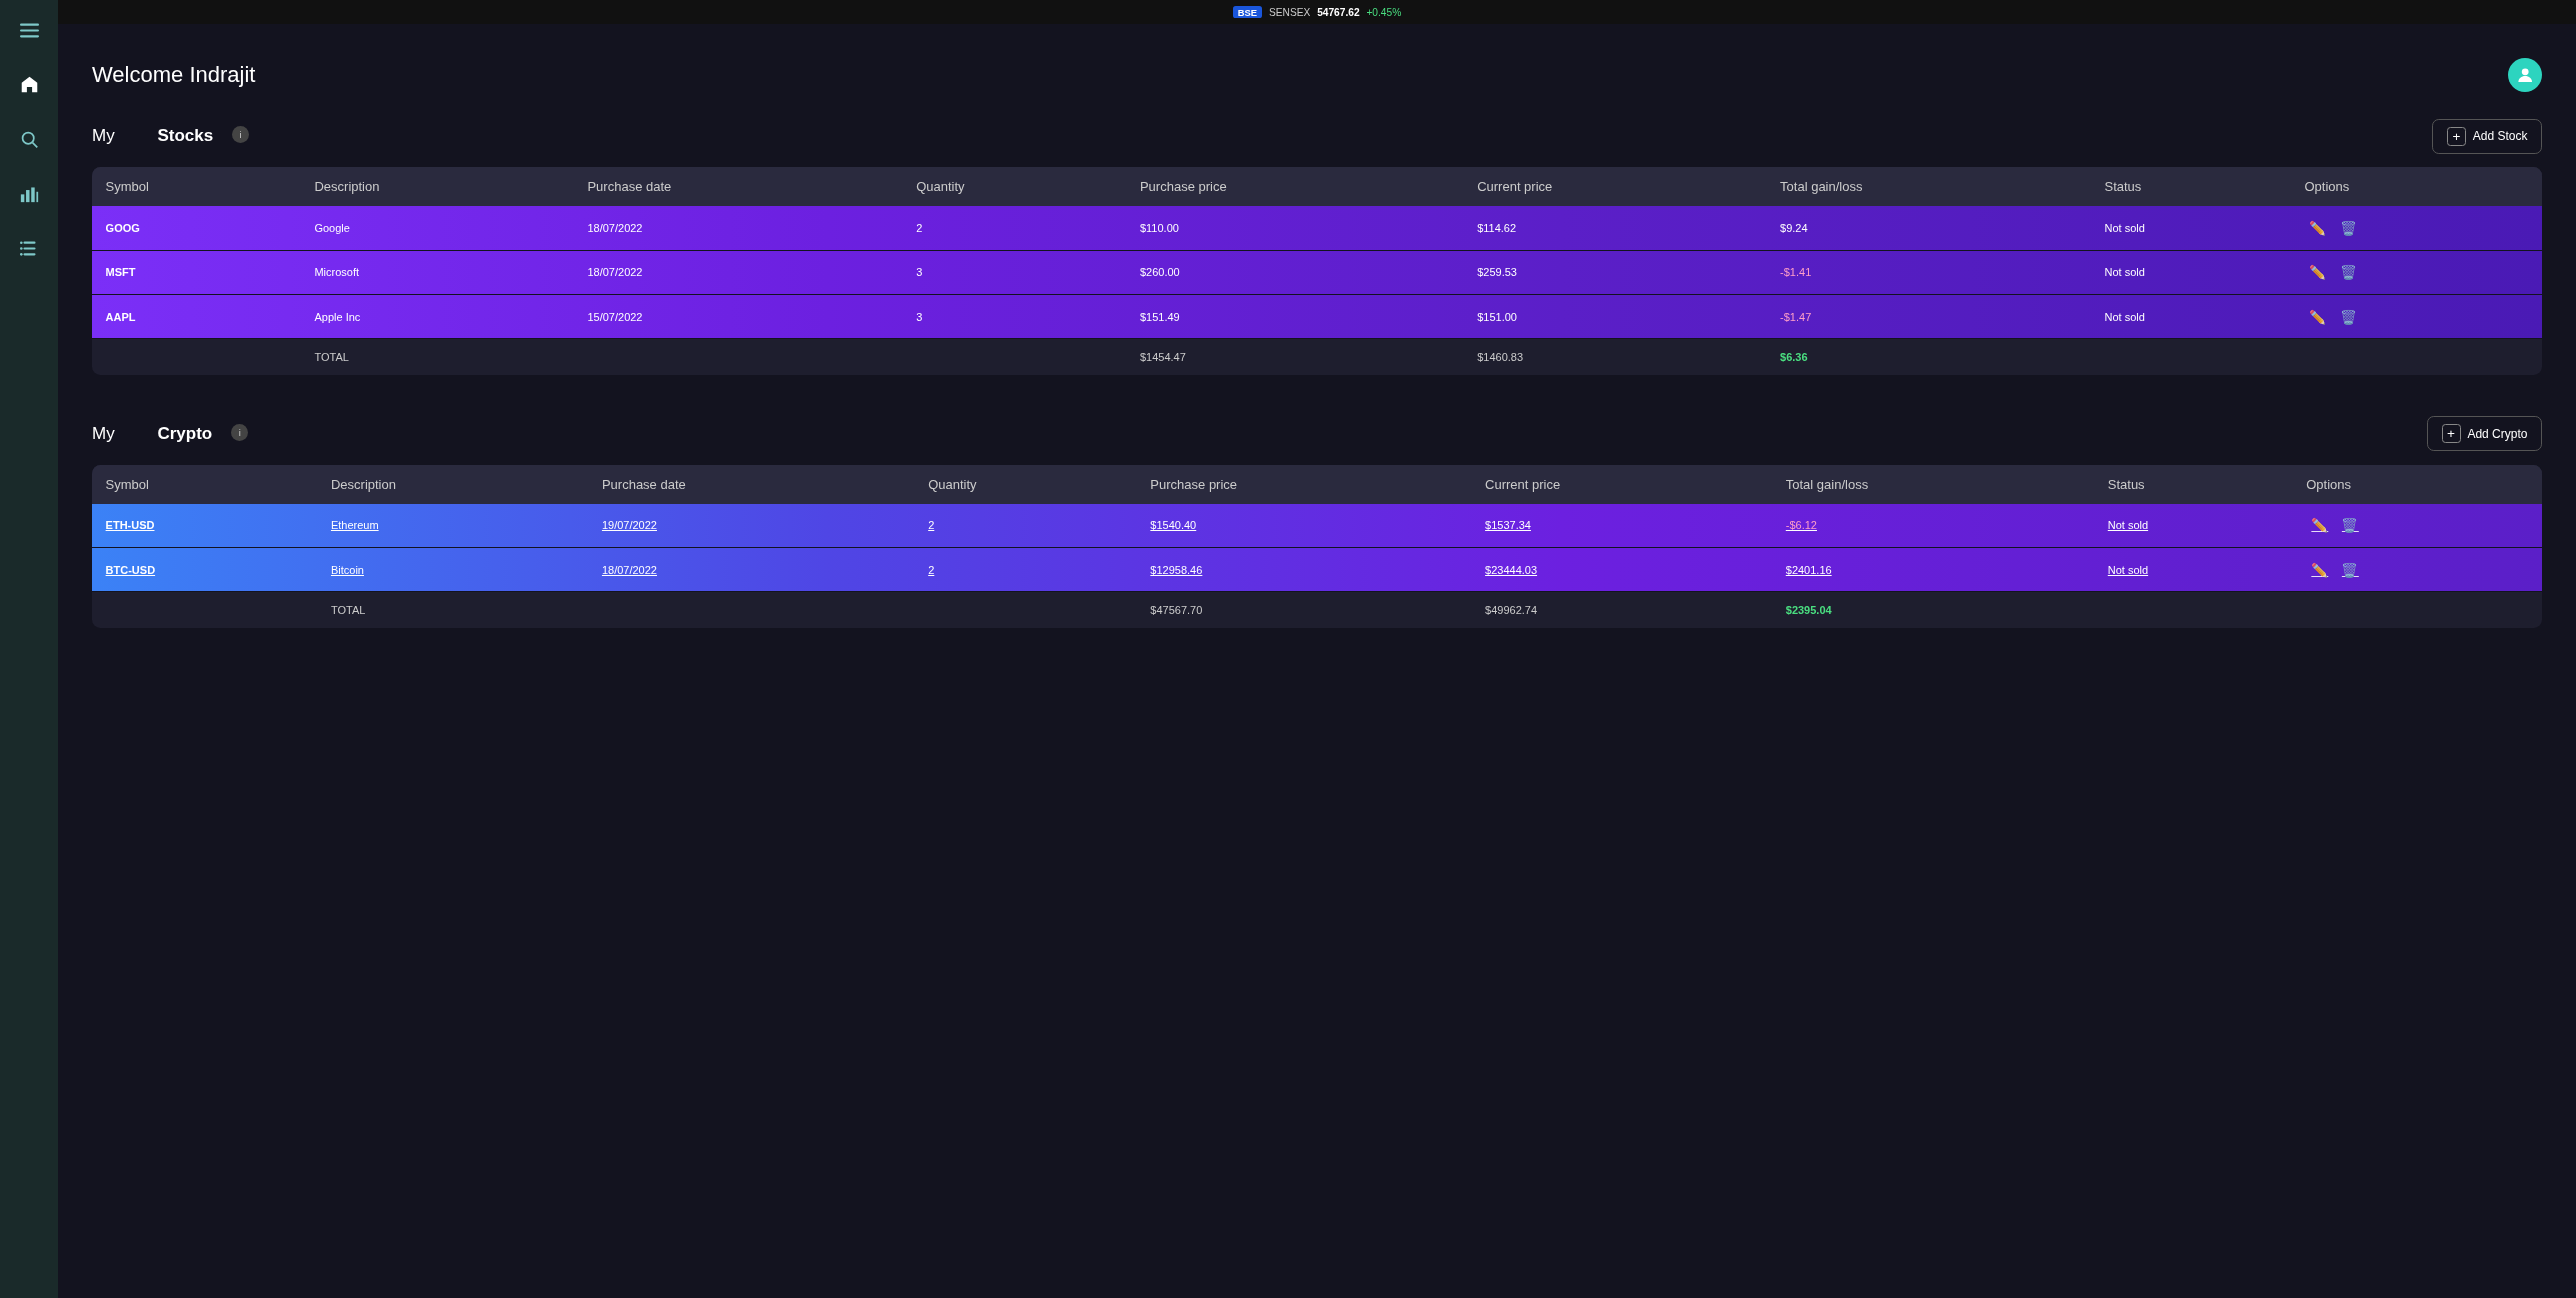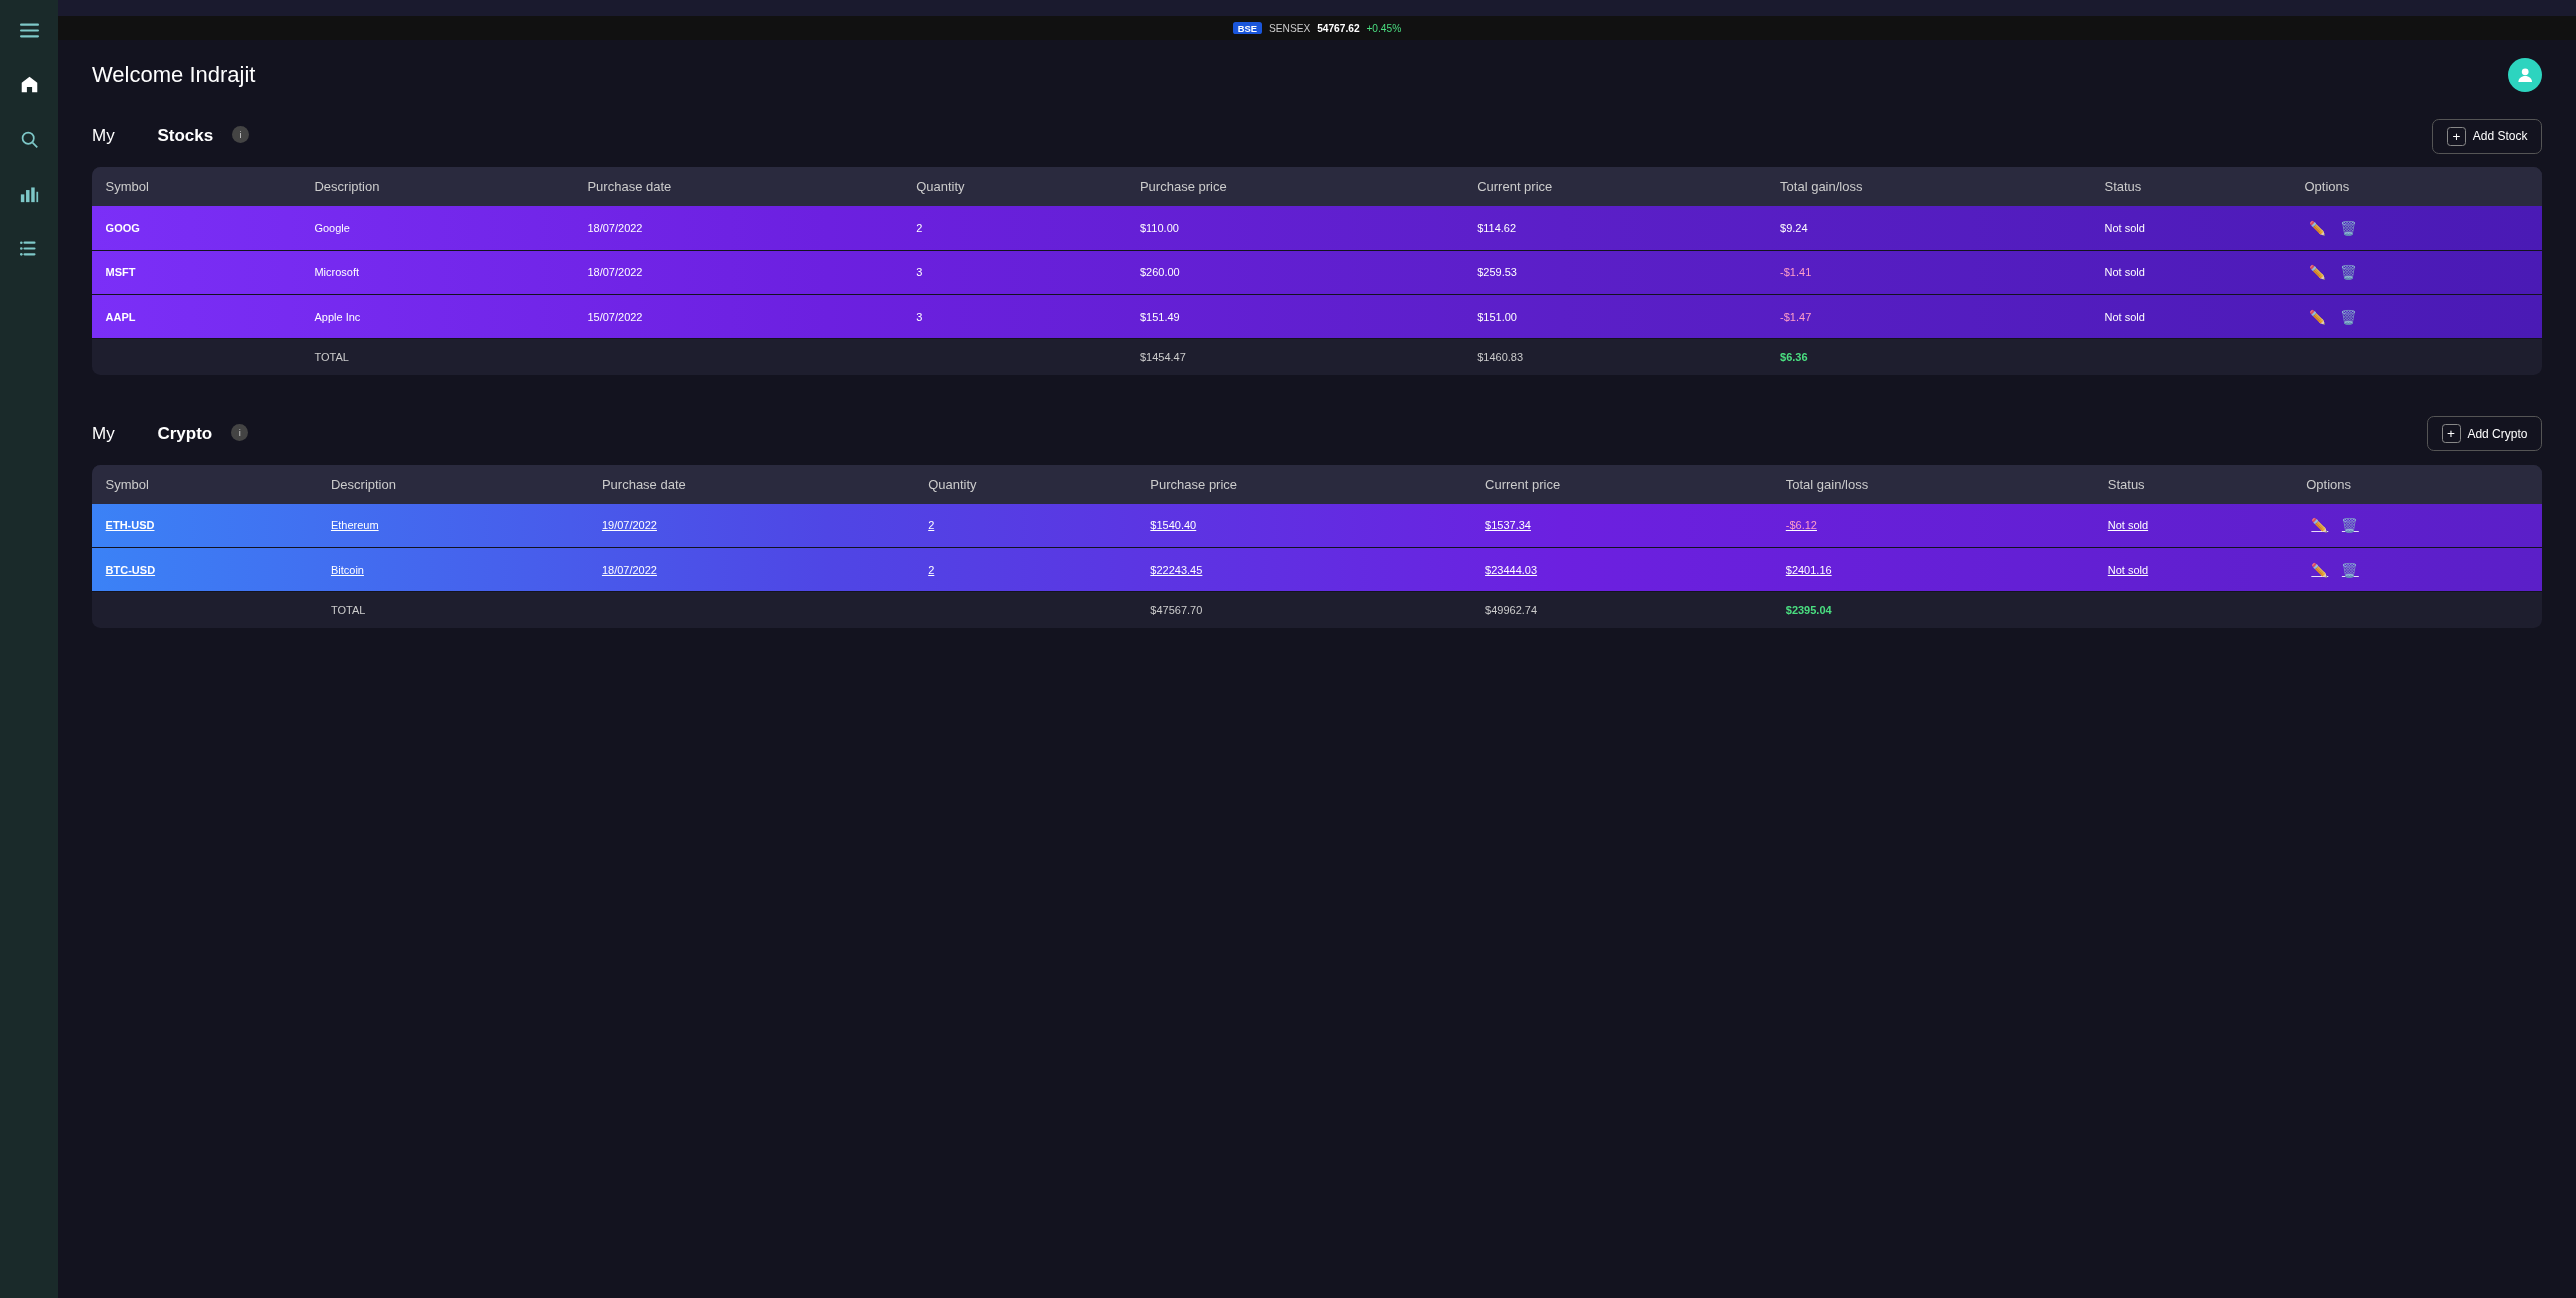--- a/index.html
+++ b/index.html
@@ -32,21 +32,21 @@
       cursor: pointer;
       border-radius: 6.8px;
       color: #7ec8c8;
       font-size: 17px;
     }
     .sidebar-icon.active { color: #fff; }
 
     
     .ticker-bar {
       position: absolute;
-      top: 16px;
+      top: 0;
       left: 58px;
       right: 0;
       height: 24px;
       background: #111;
       display: flex;
       align-items: center;
       justify-content: center;
       gap: 13.6px;
       font-size: 10.2px;
       overflow: hidden;
@@ -420,21 +420,21 @@
           <button class="action-icon" title="Edit">✏️</button>
           <button class="action-icon" title="Delete">🗑️</button>
         </div>
       </td>
     </tr>
             <tr class="crypto-row">
       <td class="symbol-cell">BTC-USD</td>
       <td>Bitcoin</td>
       <td>18/07/2022</td>
       <td>2</td>
-      <td>$22243.45</td>
+      <td>$12958.46</td>
       <td>$23444.03</td>
       <td style="color:#fff;">$2401.16</td>
       <td>Not sold</td>
       <td>
         <div class="options-cell">
           <button class="action-icon" title="Edit">✏️</button>
           <button class="action-icon" title="Delete">🗑️</button>
         </div>
       </td>
     </tr>

